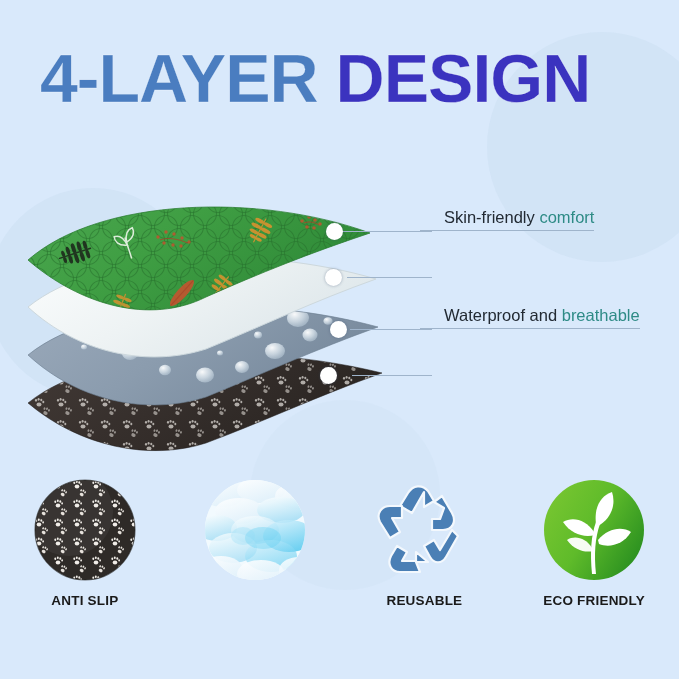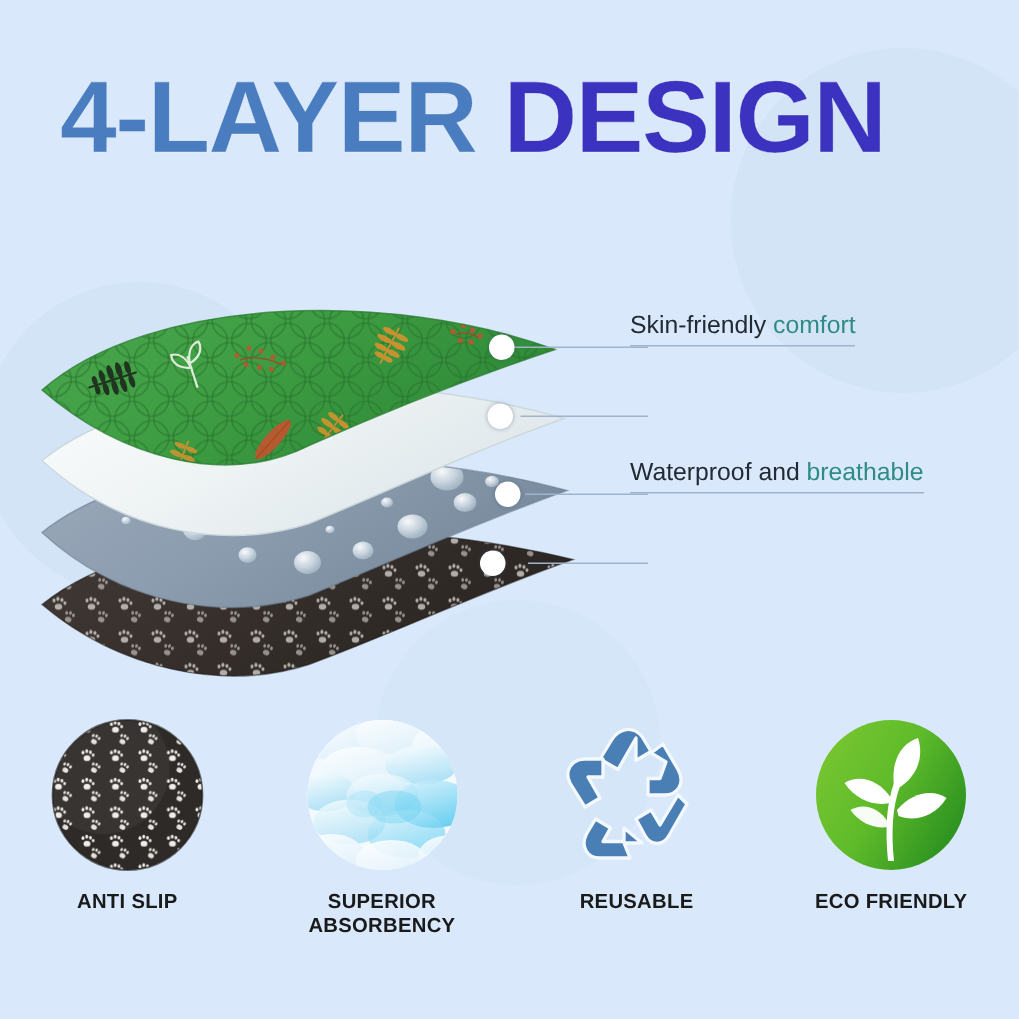--- a/index.html
+++ b/index.html
@@ -29,20 +29,21 @@
 
   
   #layers{position:absolute;left:10px;top:175px;width:420px;height:290px;}
   #layers svg{display:block;width:420px;height:290px;}
 
   
   .callout{position:absolute;white-space:nowrap;}
   .callout .txt{
     font-size:16.5px;color:#222a33;display:block;
     padding-bottom:3px;
+    margin-left:24px;
   }
   .callout .hl{color:#2e8b86;}
   .callout .rule{
     display:block;height:1px;background:#9fb4cb;width:100%;
   }
   #co-0{left:420px;top:208px;}
   #co-1{left:420px;top:254px;}
   #co-2{left:420px;top:306px;}
   #co-3{left:420px;top:352px;}
 
@@ -363,24 +364,20 @@
             <ellipse cx="30" cy="70" rx="24" ry="15" fill="url(#gBubC)" opacity=".8"></ellipse>
             <ellipse cx="68" cy="78" rx="26" ry="16" fill="url(#gBubB)" opacity=".6"></ellipse>
             <ellipse cx="18" cy="92" rx="22" ry="14" fill="url(#gBubA)" opacity=".9"></ellipse>
             <ellipse cx="58" cy="96" rx="24" ry="14" fill="url(#gBubA)" opacity=".9"></ellipse>
             <ellipse cx="96" cy="92" rx="20" ry="13" fill="url(#gBubA)" opacity=".85"></ellipse>
             <ellipse cx="60" cy="60" rx="18" ry="11" fill="#5fcdf0" opacity=".35"></ellipse>
             <ellipse cx="40" cy="58" rx="12" ry="9" fill="#8fdcf4" opacity=".3"></ellipse>
           </g>
         </svg>
       </div>
-      <div class="feat-label">
-        <span>SUPERIOR</span><br>
-        <span>ABSORBENCY</span>
-      </div>
     </div>
 
     <div class="feature">
       <div class="feat-icon">
         <svg viewBox="0 0 104 104" xmlns="http://www.w3.org/2000/svg">
           <g fill="#4a7fb5" stroke="#f3f8fd" stroke-width="2.2" stroke-linejoin="round">
             <path d="M52,14 L40,35 L28,28 L36,15 C41,7 50,6 56,13 L62,23 L52,29 Z"></path>
             <path d="M72,30 L62,24 L70,18 L80,35 C85,44 80,52 71,52 L60,52 L60,41 L68,41 Z"></path>
             <path d="M86,58 L74,79 C70,86 62,86 58,79 L52,68 L62,62 L68,72 L80,52 Z"></path>
             <path d="M56,84 L44,84 L48,94 L28,94 C19,94 15,86 19,78 L25,68 L35,74 L30,83 L44,83 L44,74 Z"></path>

